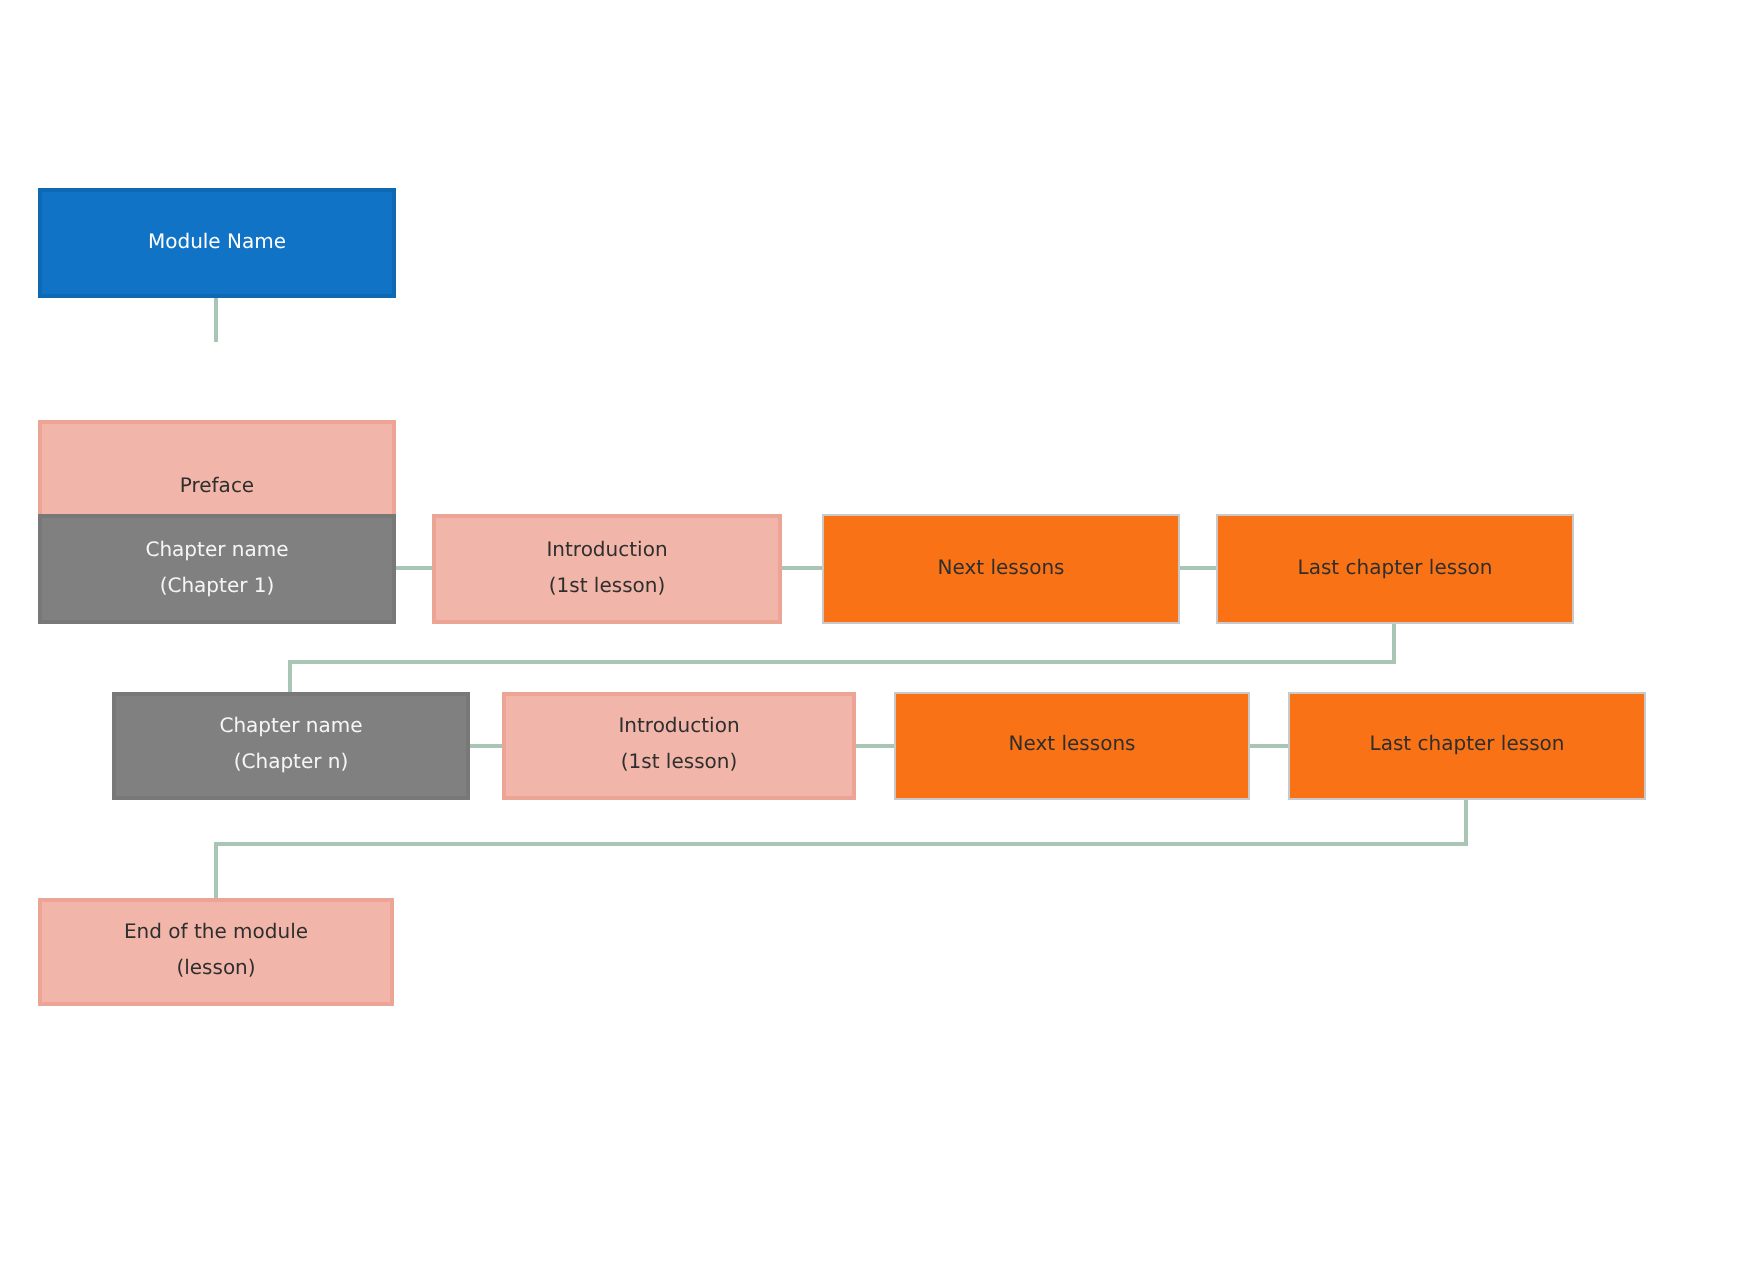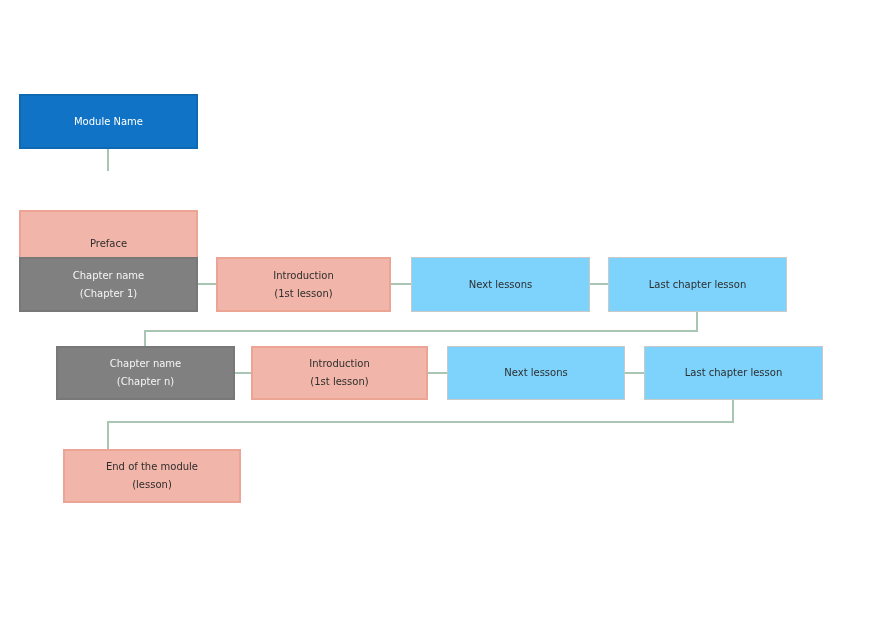--- a/index.html
+++ b/index.html
@@ -37,21 +37,21 @@
     border: 2px solid #eca495;
     color: #2e2e2e;
   }
   .node.gray {
     background: #808080;
     border: 2px solid #787878;
     color: #f5f5f5;
     text-align: center;
   }
   .node.plain {
-    background: #7dd3fc;
+    background: #f97316;
     border: 1.5px solid #c9c9c9;
     color: #2e2e2e;
   }
   .line {
     position: absolute;
     background: #a9c5b3;
   }
 </style>
 </head>
 <body>
@@ -80,16 +80,16 @@
   <div class="node salmon" style="left:216px; top:257px; width:175px; height:55px;">Introduction
 (1st lesson)</div>
   <div class="node plain" style="left:411px; top:257px; width:179px; height:55px;">Next lessons</div>
   <div class="node plain" style="left:608px; top:257px; width:179px; height:55px;">Last chapter lesson</div>
   <div class="node gray" style="left:56px;  top:346px; width:179px; height:54px;">Chapter name
 (Chapter n)</div>
   <div class="node salmon" style="left:251px; top:346px; width:177px; height:54px;">Introduction
 (1st lesson)</div>
   <div class="node plain" style="left:447px; top:346px; width:178px; height:54px;">Next lessons</div>
   <div class="node plain" style="left:644px; top:346px; width:179px; height:54px;">Last chapter lesson</div>
-  <div class="node salmon" style="left:19px;  top:449px; width:178px; height:54px;margin-left:44px;">End of the module
+  <div class="node salmon" style="left:19px;  top:449px; width:178px; height:54px;">End of the module
 (lesson)</div>
 
 </div>
 
 </body></html>

